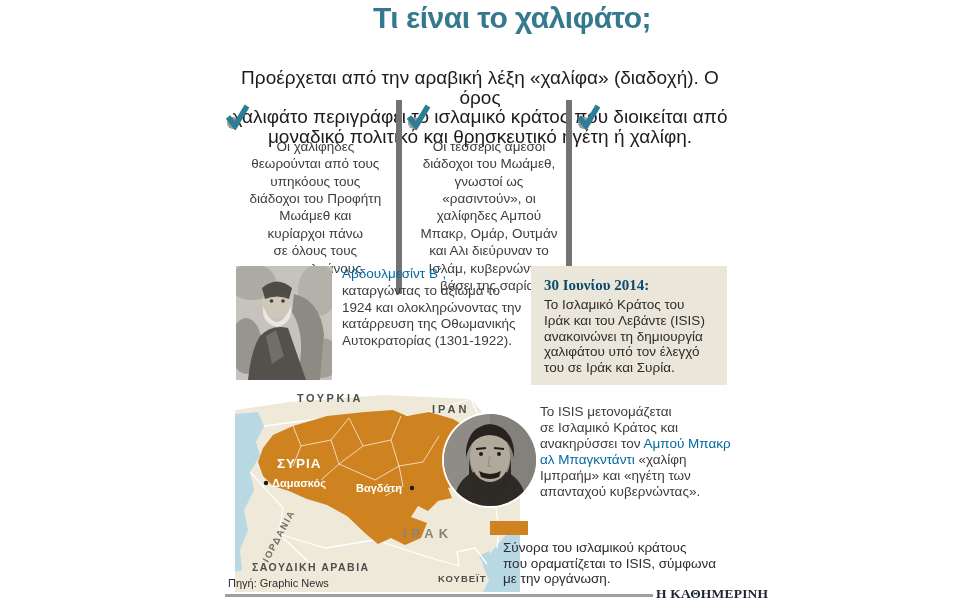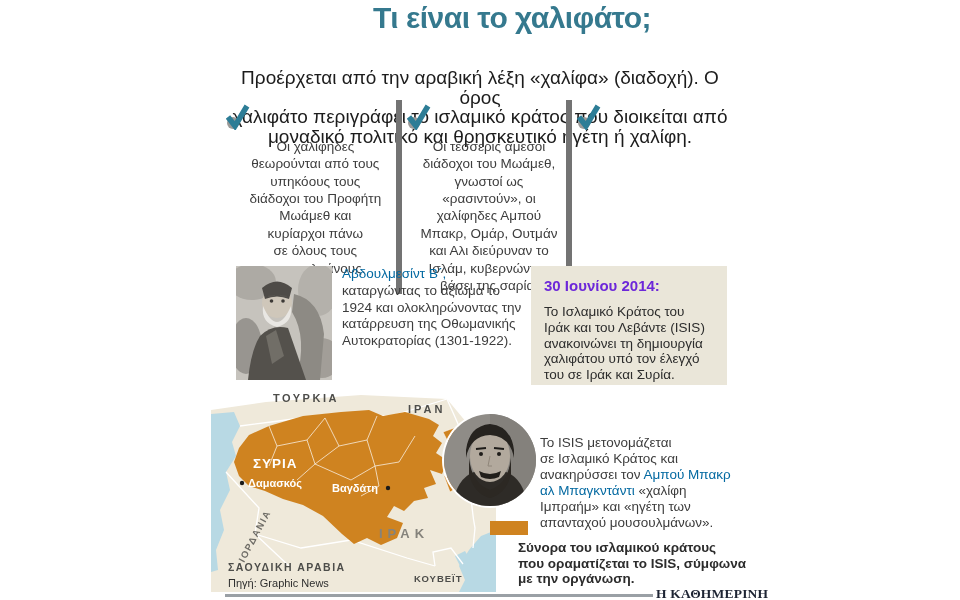--- a/index.html
+++ b/index.html
@@ -35,41 +35,41 @@
   .ataturk-text {
     left:342px; top:266px; width:190px;
     font-size:13.5px; line-height:16.8px; color:#3d3d3d; white-space:pre-line;
   }
   .bold-inline { font-weight:400; color:#0369a1; }
 
   .event-box {
     left:531px; top:266px; width:196px; height:119px;
     background:#eae6d9; box-sizing:border-box; padding:11px 13px;
   }
-  .event-date { font-size:15px; font-weight:700; color:#6d28d9; margin-bottom:10px; }
+  .event-date { font-size:15px; font-weight:700; color:#0c4a6e; margin-bottom:3px;font-family:Liberation Serif, serif; }
   .event-text { font-size:13.5px; line-height:15.8px; font-weight:400; color:#2c2c2c; white-space:pre-line; }
 
-  .map-wrap { left:211px; top:388px; width:285px; height:204px; }
+  .map-wrap { left:235px; top:388px; width:285px; height:204px; }
   .map-wrap svg { display:block; }
   .map-label { font-family:"Liberation Sans", sans-serif; font-weight:700; }
 
   .baghdadi-photo {
     left:444px; top:414px; width:92px; height:92px; border-radius:50%;
     overflow:hidden; box-shadow:0 0 0 2px #ffffff;
   }
 
   .isis-text {
     left:540px; top:404px; width:202px;
-    font-size:13.5px; line-height:15.9px; color:#3d3d3d; white-space:pre-line;margin-top:31px;
+    font-size:13.5px; line-height:15.9px; color:#3d3d3d; white-space:pre-line;
   }
 
   .legend-swatch { left:490px; top:521px; width:38px; height:14px; background:#cf8320; }
   .legend-text {
-    left:518px; top:540px; width:252px;
-    font-size:13.5px; line-height:15.5px; font-weight:700; color:#2c2c2c; white-space:pre-line;
+    left:503px; top:540px; width:252px;
+    font-size:13.5px; line-height:15.5px; font-weight:400; color:#2c2c2c; white-space:pre-line;
   }
 
   .source { left:228px; top:577px; font-size:11px; color:#2f2f2f; }
   .bottom-rule { left:225px; top:594px; width:428px; height:3px; background:#9aa0a5; }
   .brand {
     left:656px; top:586px; width:82px; text-align:right;
     font-family:"Liberation Serif", serif; font-size:13.5px; font-weight:700;
     color:#1d2433; letter-spacing:0.2px; white-space:nowrap;
   }
 </style>
@@ -211,21 +211,21 @@
     <path d="M32,35 L42,34 M50,34 L60,35" stroke="#1e1c19" stroke-width="2" fill="none"></path>
     <path d="M46,42 L44,52 L48,52" stroke="#8f867a" stroke-width="1" fill="none"></path>
   </svg>
 </div>
 
 <div class="abs isis-text"><span>Το ISIS μετονομάζεται
 σε Ισλαμικό Κράτος και
 ανακηρύσσει τον </span><span class="bold-inline">Αμπού Μπακρ
 αλ Μπαγκντάντι</span><span> «χαλίφη
 Ιμπραήμ» και «ηγέτη των
-απανταχού μουσουλμάνων».</span></div>
+απανταχού κυβερνώντας».</span></div>
 
 <div class="abs legend-swatch"></div>
 <div class="abs legend-text">Σύνορα του ισλαμικού κράτους
 που οραματίζεται το ISIS, σύμφωνα
 με την οργάνωση.</div>
 
 <div class="abs source">Πηγή: Graphic News</div>
 <div class="abs bottom-rule"></div>
 <div class="abs brand">Η ΚΑΘΗΜΕΡΙΝΗ</div>
 

